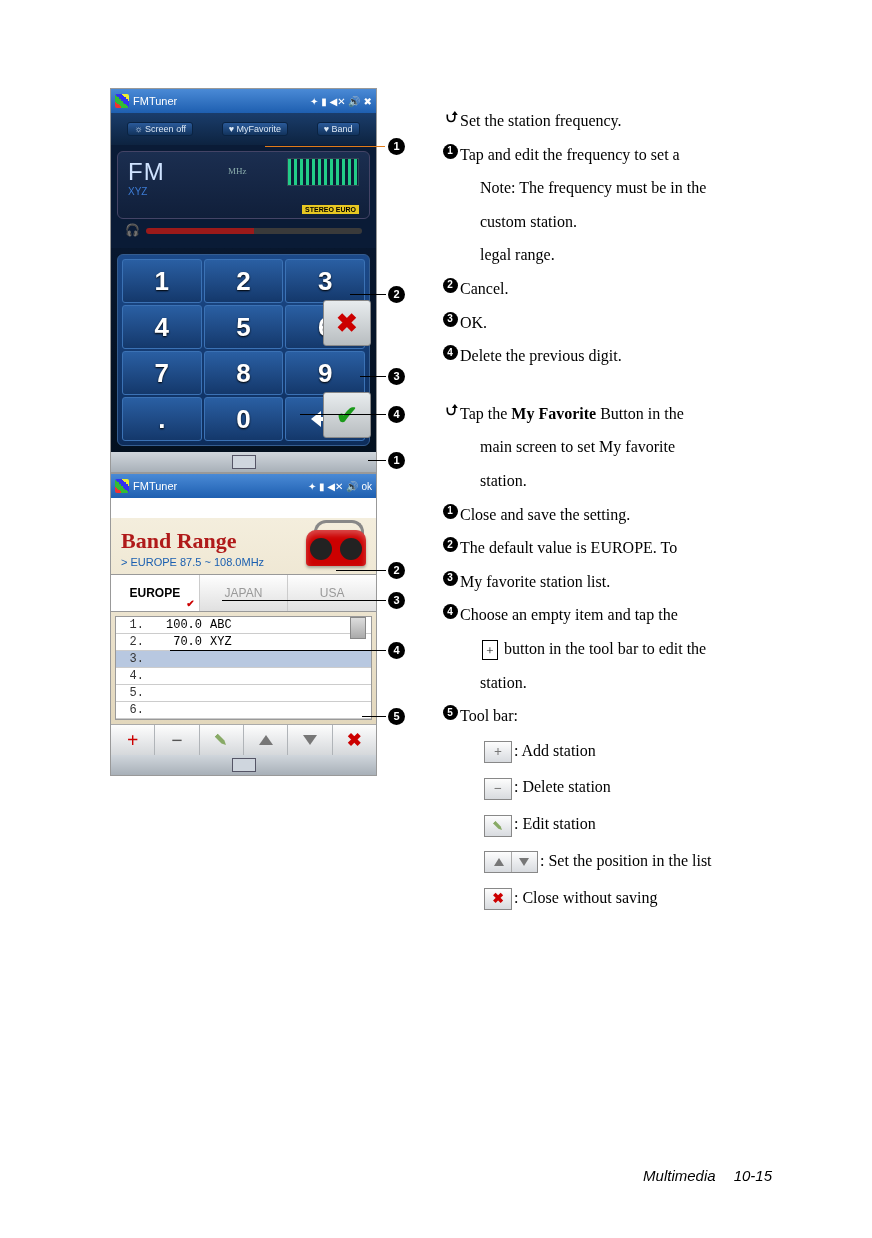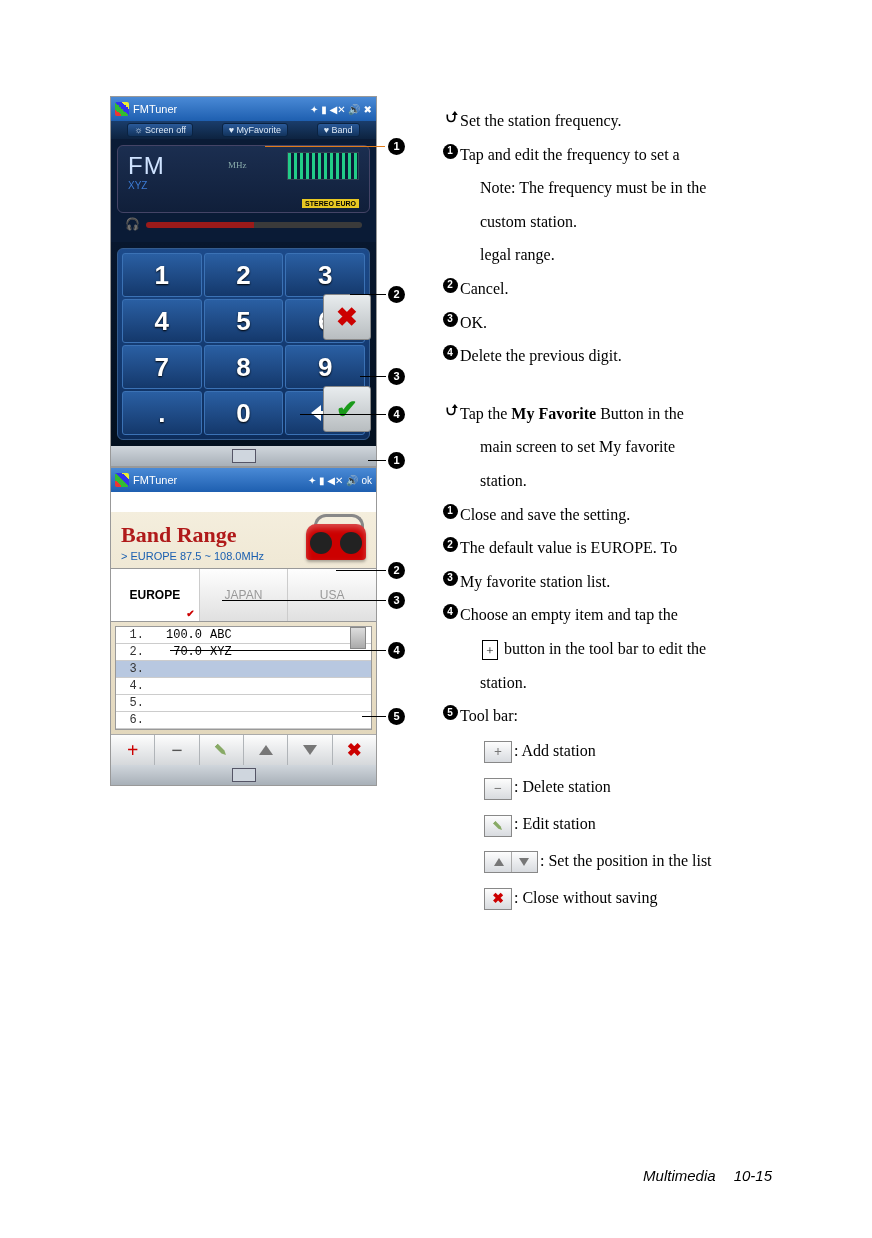--- a/index.html
+++ b/index.html
@@ -14,21 +14,21 @@
   }
   .page {
     position: relative;
     width: 872px;
     height: 1238px;
   }
   
   .left-col {
     position: absolute;
     left: 110px;
-    top: 96px;
+    top: 88px;
     width: 310px;
   }
   
   .phone {
     position: relative;
     width: 265px;
     border: 1px solid #999;
   }
   .phone-titlebar {
     display: flex;
@@ -54,21 +54,21 @@
   }
   .sigicons { display:flex; gap:3px; font-size:10px; }
   .phone-subbar {
     background: linear-gradient(#1a3d6b,#0d2340);
     color: #cde;
     font-family: Tahoma, Arial, sans-serif;
     font-size: 9px;
     display: flex;
     justify-content: space-around;
     align-items: center;
-    padding: 2px 2px;
+    padding: 9px 2px;
   }
   .subbtn {
     background: linear-gradient(#2a5a9a,#12335c);
     border: 1px solid #0a2342;
     border-radius: 3px;
     padding: 1px 6px;
     color:#dce8f5;
   }
   .fm-display {
     background: #0a1b36;
@@ -181,21 +181,21 @@
   .radio-img .body { width:60px;height:36px;background:#c00;border-radius:10px 10px 4px 4px; position:absolute;bottom:0;left:2px;
     box-shadow: inset 0 4px 6px rgba(255,255,255,.3), 0 2px 3px rgba(0,0,0,.3);}
   .radio-img .speaker{position:absolute;width:22px;height:22px;border-radius:50%;background:#222;bottom:6px;}
   .radio-img .sp1{left:6px;} .radio-img .sp2{right:6px;}
   .radio-img .handle{position:absolute;top:2px;left:10px;width:44px;height:14px;border:3px solid #888;border-bottom:none;border-radius:12px 12px 0 0;}
   .tabs {
     display:flex; background:#fff;border-top:1px solid #999;border-bottom:1px solid #999;
     font-family: Arial,sans-serif; font-size:12px;
   }
   .tab {
-    flex:1; text-align:center; padding:19px 0;
+    flex:1; text-align:center; padding:11px 0;
     border-right:1px solid #ccc;
     color:#999;
     background:linear-gradient(#fefefe,#e0e0e0);
     position:relative;
   }
   .tab:last-child{border-right:none;}
   .tab.active { background:#fff; color:#000; font-weight:bold;}
   .tab.active::after {
     content:"✔"; color:#c00; font-size:10px; position:absolute; right:4px; bottom:2px;
   }

